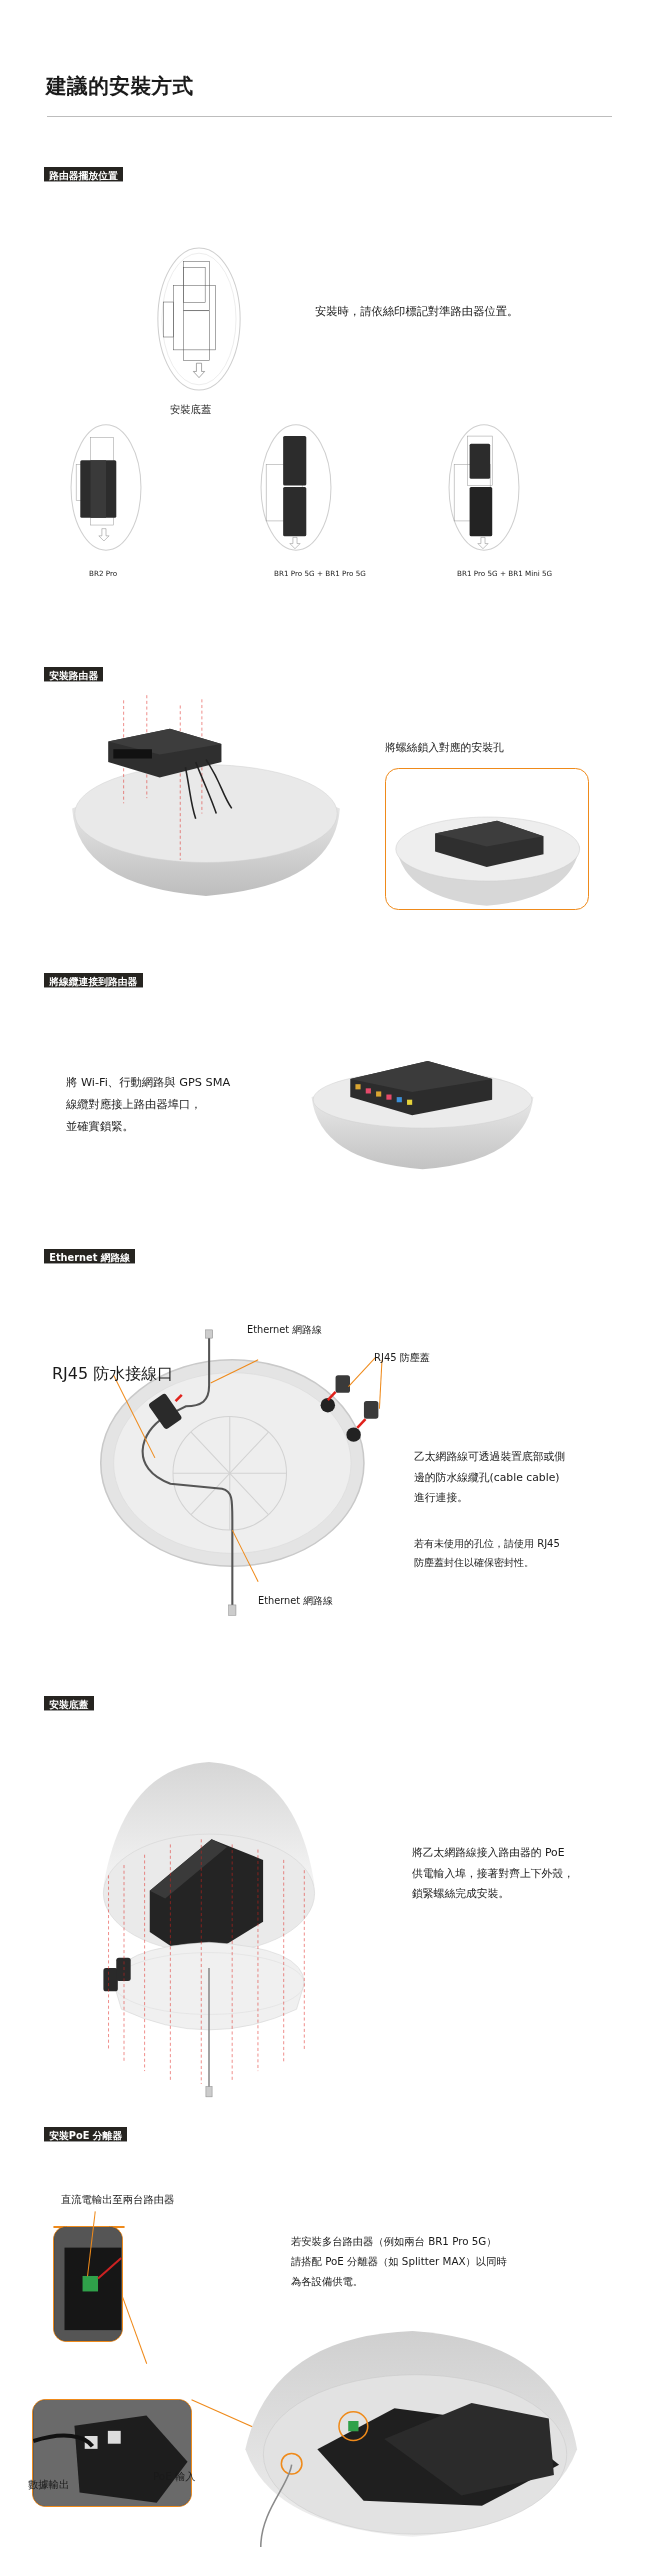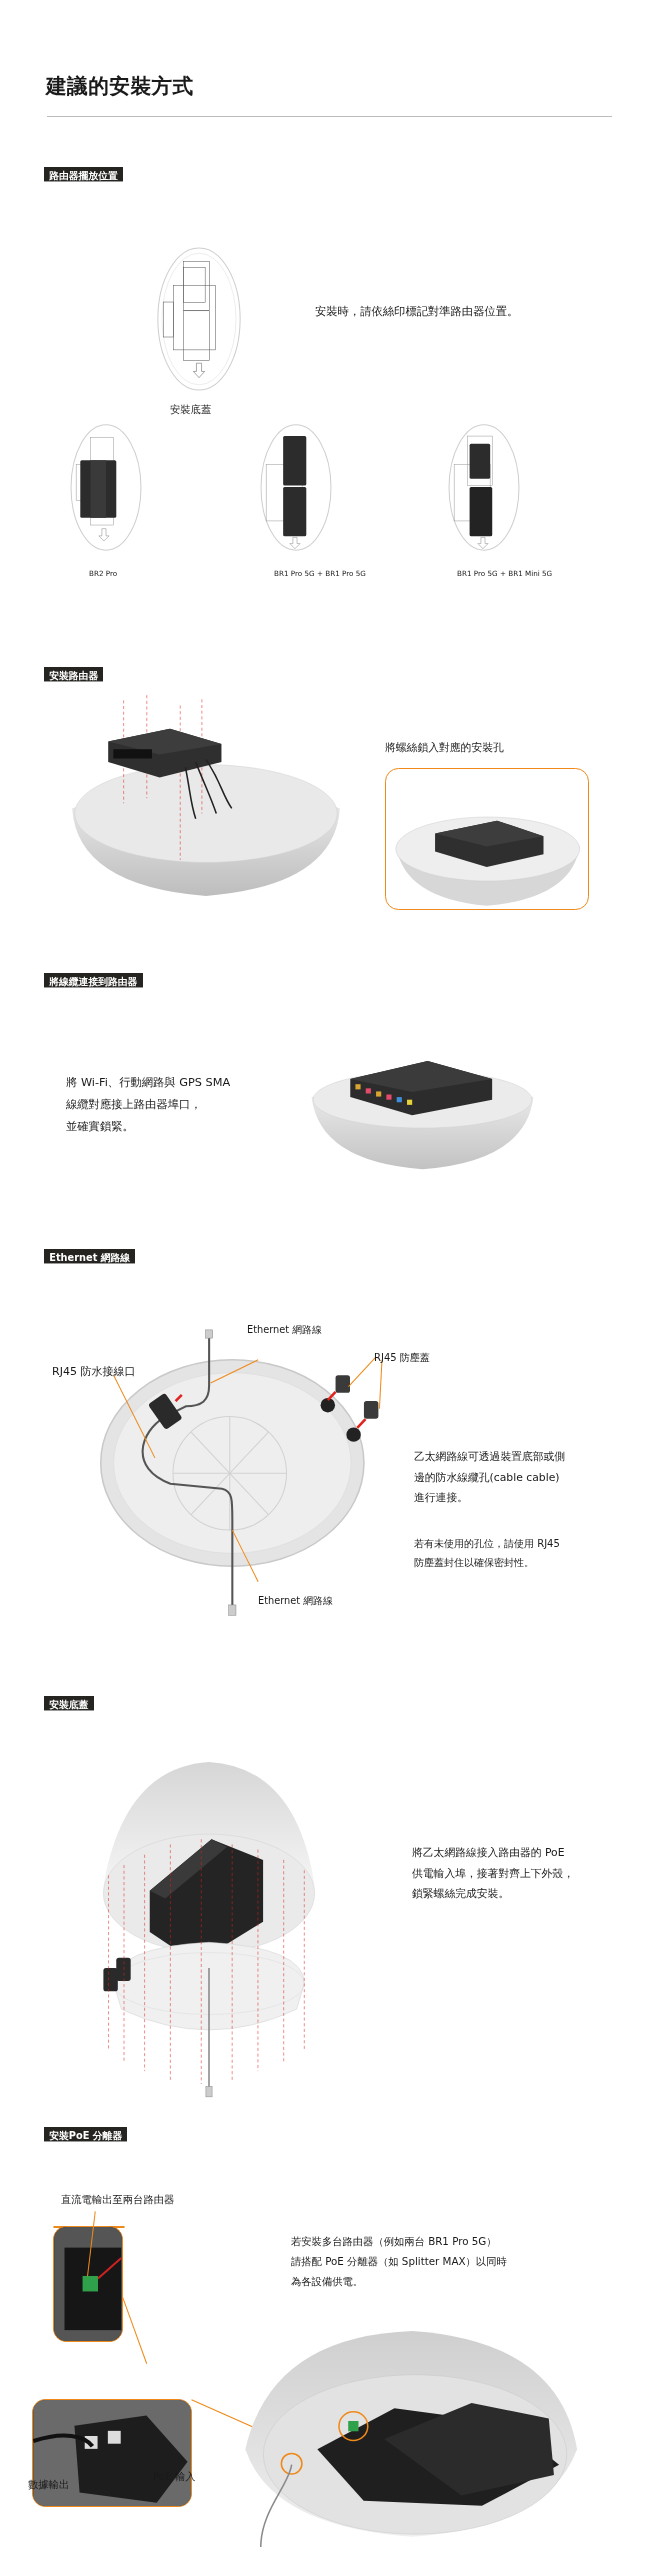--- a/index.html
+++ b/index.html
@@ -143,21 +143,21 @@
   <line x1="528" y1="165" x2="512" y2="182" stroke="#e0221c" stroke-width="5"></line>
   <line x1="160" y1="130" x2="172" y2="118" stroke="#e0221c" stroke-width="5"></line>
 
   <line x1="228" y1="95" x2="320" y2="50" stroke="#ef8a1a" stroke-width="2"></line>
   <line x1="40" y1="80" x2="120" y2="240" stroke="#ef8a1a" stroke-width="2"></line>
   <line x1="495" y1="102" x2="548" y2="45" stroke="#ef8a1a" stroke-width="2"></line>
   <line x1="555" y1="145" x2="560" y2="50" stroke="#ef8a1a" stroke-width="2"></line>
   <line x1="270" y1="380" x2="320" y2="480" stroke="#ef8a1a" stroke-width="2"></line>
 </svg>
 <div class="label" style="left:247px;top:1324px;font-size:9.8px">Ethernet 網路線</div>
-<div class="label" style="left:52px;top:1364px;font-size:11px">RJ45 防水接線口</div>
+<div class="label" style="left:52px;top:1364px;font-size:16px">RJ45 防水接線口</div>
 <div class="label" style="left:374px;top:1351px;font-size:10px">RJ45 防塵蓋</div>
 <div class="label" style="left:258px;top:1595px;font-size:9.8px">Ethernet 網路線</div>
 <div class="txt" style="left:414px;top:1447px;font-size:10.8px;line-height:1.9">
   <div>乙太網路線可透過裝置底部或側</div>
   <div>邊的防水線纜孔(cable cable)</div>
   <div>進行連接。</div>
 </div>
 <div class="txt" style="left:414px;top:1534px;font-size:10px;line-height:1.9">
   <div>若有未使用的孔位，請使用 RJ45</div>
   <div>防塵蓋封住以確保密封性。</div>

